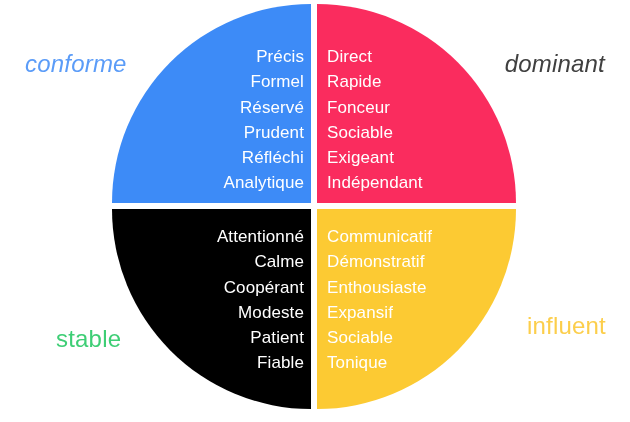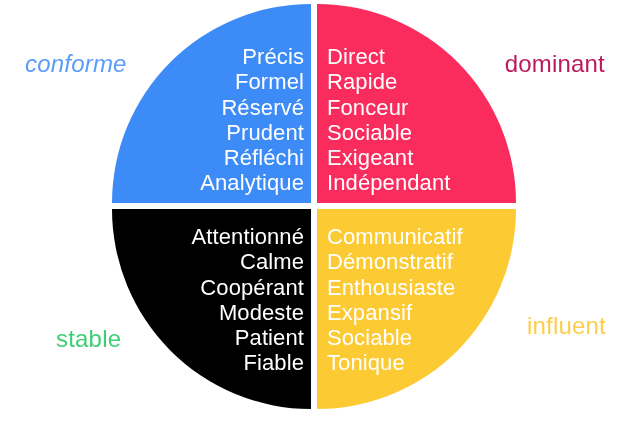--- a/index.html
+++ b/index.html
@@ -56,21 +56,21 @@
     margin-top: 16px;
   }
 
   
   .word-list {
     position: absolute;
     margin: 0;
     padding: 0;
     list-style: none;
     color: #ffffff;
-    font-size: 22px;
+    font-size: 17px;
     line-height: 25.3px;
     font-weight: 400;
     letter-spacing: 0.1px;
     white-space: nowrap;
   }
   .word-list li {
     margin: 0;
     padding: 0;
   }
   .words-tl {
@@ -121,21 +121,21 @@
     text-align: right;
   }
 </style>
 </head>
 <body>
 
 <div id="canvas">
 
   <div class="axis-label label-conforme" style="color: rgb(91, 156, 248); font-style: italic;">conforme</div>
 
-  <div class="axis-label label-dominant" style="color: #be185d;">dominant</div>
+  <div class="axis-label label-dominant" style="color: #404040; font-style: italic;">dominant</div>
 
   <div class="axis-label label-stable" style="color: rgb(62, 206, 117);">stable</div>
 
   <div class="axis-label label-influent" style="color: rgb(252, 206, 75);">influent</div>
 
   <div class="disc-circle">
 
     <div class="quadrant q-tl" style="background: rgb(61, 139, 247);">
       <ul class="word-list words-tl">
           <li>Précis</li>

